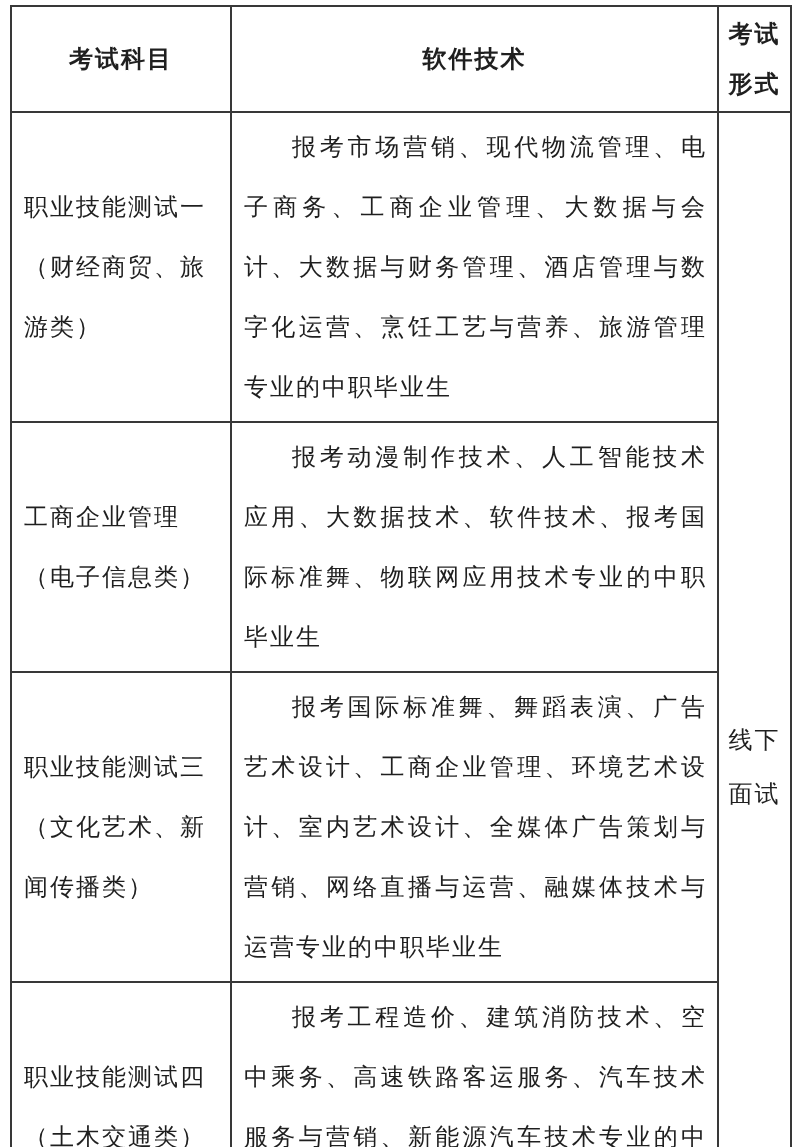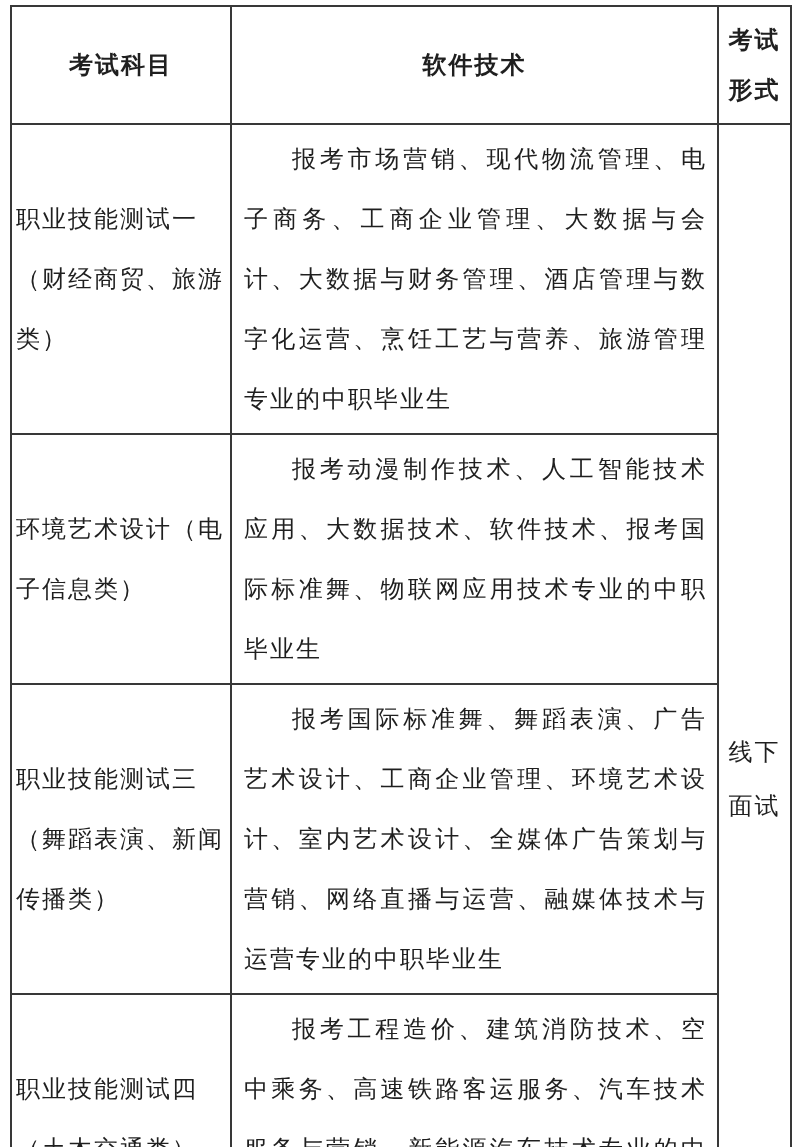--- a/index.html
+++ b/index.html
@@ -33,27 +33,27 @@
   .exam-table th {
     font-weight: bold;
     text-align: center;
     vertical-align: middle;
     letter-spacing: 2px;
     line-height: 48px;
     padding: 2px 4px;
   }
   tr.header-row { height: 92px; }
   th.format-h {
-    padding: 8px 8px;
+    padding: 2px 8px;
     line-height: 50px;
   }
   td.subject {
     vertical-align: middle;
     text-align: left;
-    padding: 4px 6px 4px 4px;
+    padding: 4px 6px 4px 12px;
     line-height: 60px;
     letter-spacing: 2px;
   }
   td.target {
     vertical-align: middle;
     text-align: justify;
     text-indent: 2em;
     padding: 4px 10px 4px 12px;
     line-height: 60px;
     letter-spacing: 2px;
@@ -89,25 +89,25 @@
         <th class="format-h">考试形式</th>
       </tr>
     </thead>
     <tbody>
       <tr class="r1">
         <td class="subject">职业技能测试一（财经商贸、旅游类）</td>
         <td class="target">报考市场营销、现代物流管理、电子商务、工商企业管理、大数据与会计、大数据与财务管理、酒店管理与数字化运营、烹饪工艺与营养、旅游管理专业的中职毕业生</td>
         <td class="format" rowspan="5">线下面试</td>
       </tr>
       <tr class="r2">
-        <td class="subject">环境艺术设计（电子信息类）</td>
+        <td class="subject">工商企业管理（电子信息类）</td>
         <td class="target">报考动漫制作技术、人工智能技术应用、大数据技术、软件技术、报考国际标准舞、物联网应用技术专业的中职毕业生</td>
       </tr>
       <tr class="r3">
-        <td class="subject">职业技能测试三（舞蹈表演、新闻传播类）</td>
+        <td class="subject">职业技能测试三（文化艺术、新闻传播类）</td>
         <td class="target">报考国际标准舞、舞蹈表演、广告艺术设计、工商企业管理、环境艺术设计、室内艺术设计、全媒体广告策划与营销、网络直播与运营、融媒体技术与运营专业的中职毕业生</td>
       </tr>
       <tr class="r4">
         <td class="subject">职业技能测试四（土木交通类）</td>
         <td class="target">报考工程造价、建筑消防技术、空中乘务、高速铁路客运服务、汽车技术服务与营销、新能源汽车技术专业的中职毕业生</td>
       </tr>
       <tr class="r5">
         <td class="subject">职业技能测试五（医药卫生、体育与教育类）</td>
         <td class="target">报考婴幼儿托育服务与管理、体育运营与管理专业的中职毕业生</td>
       </tr>

